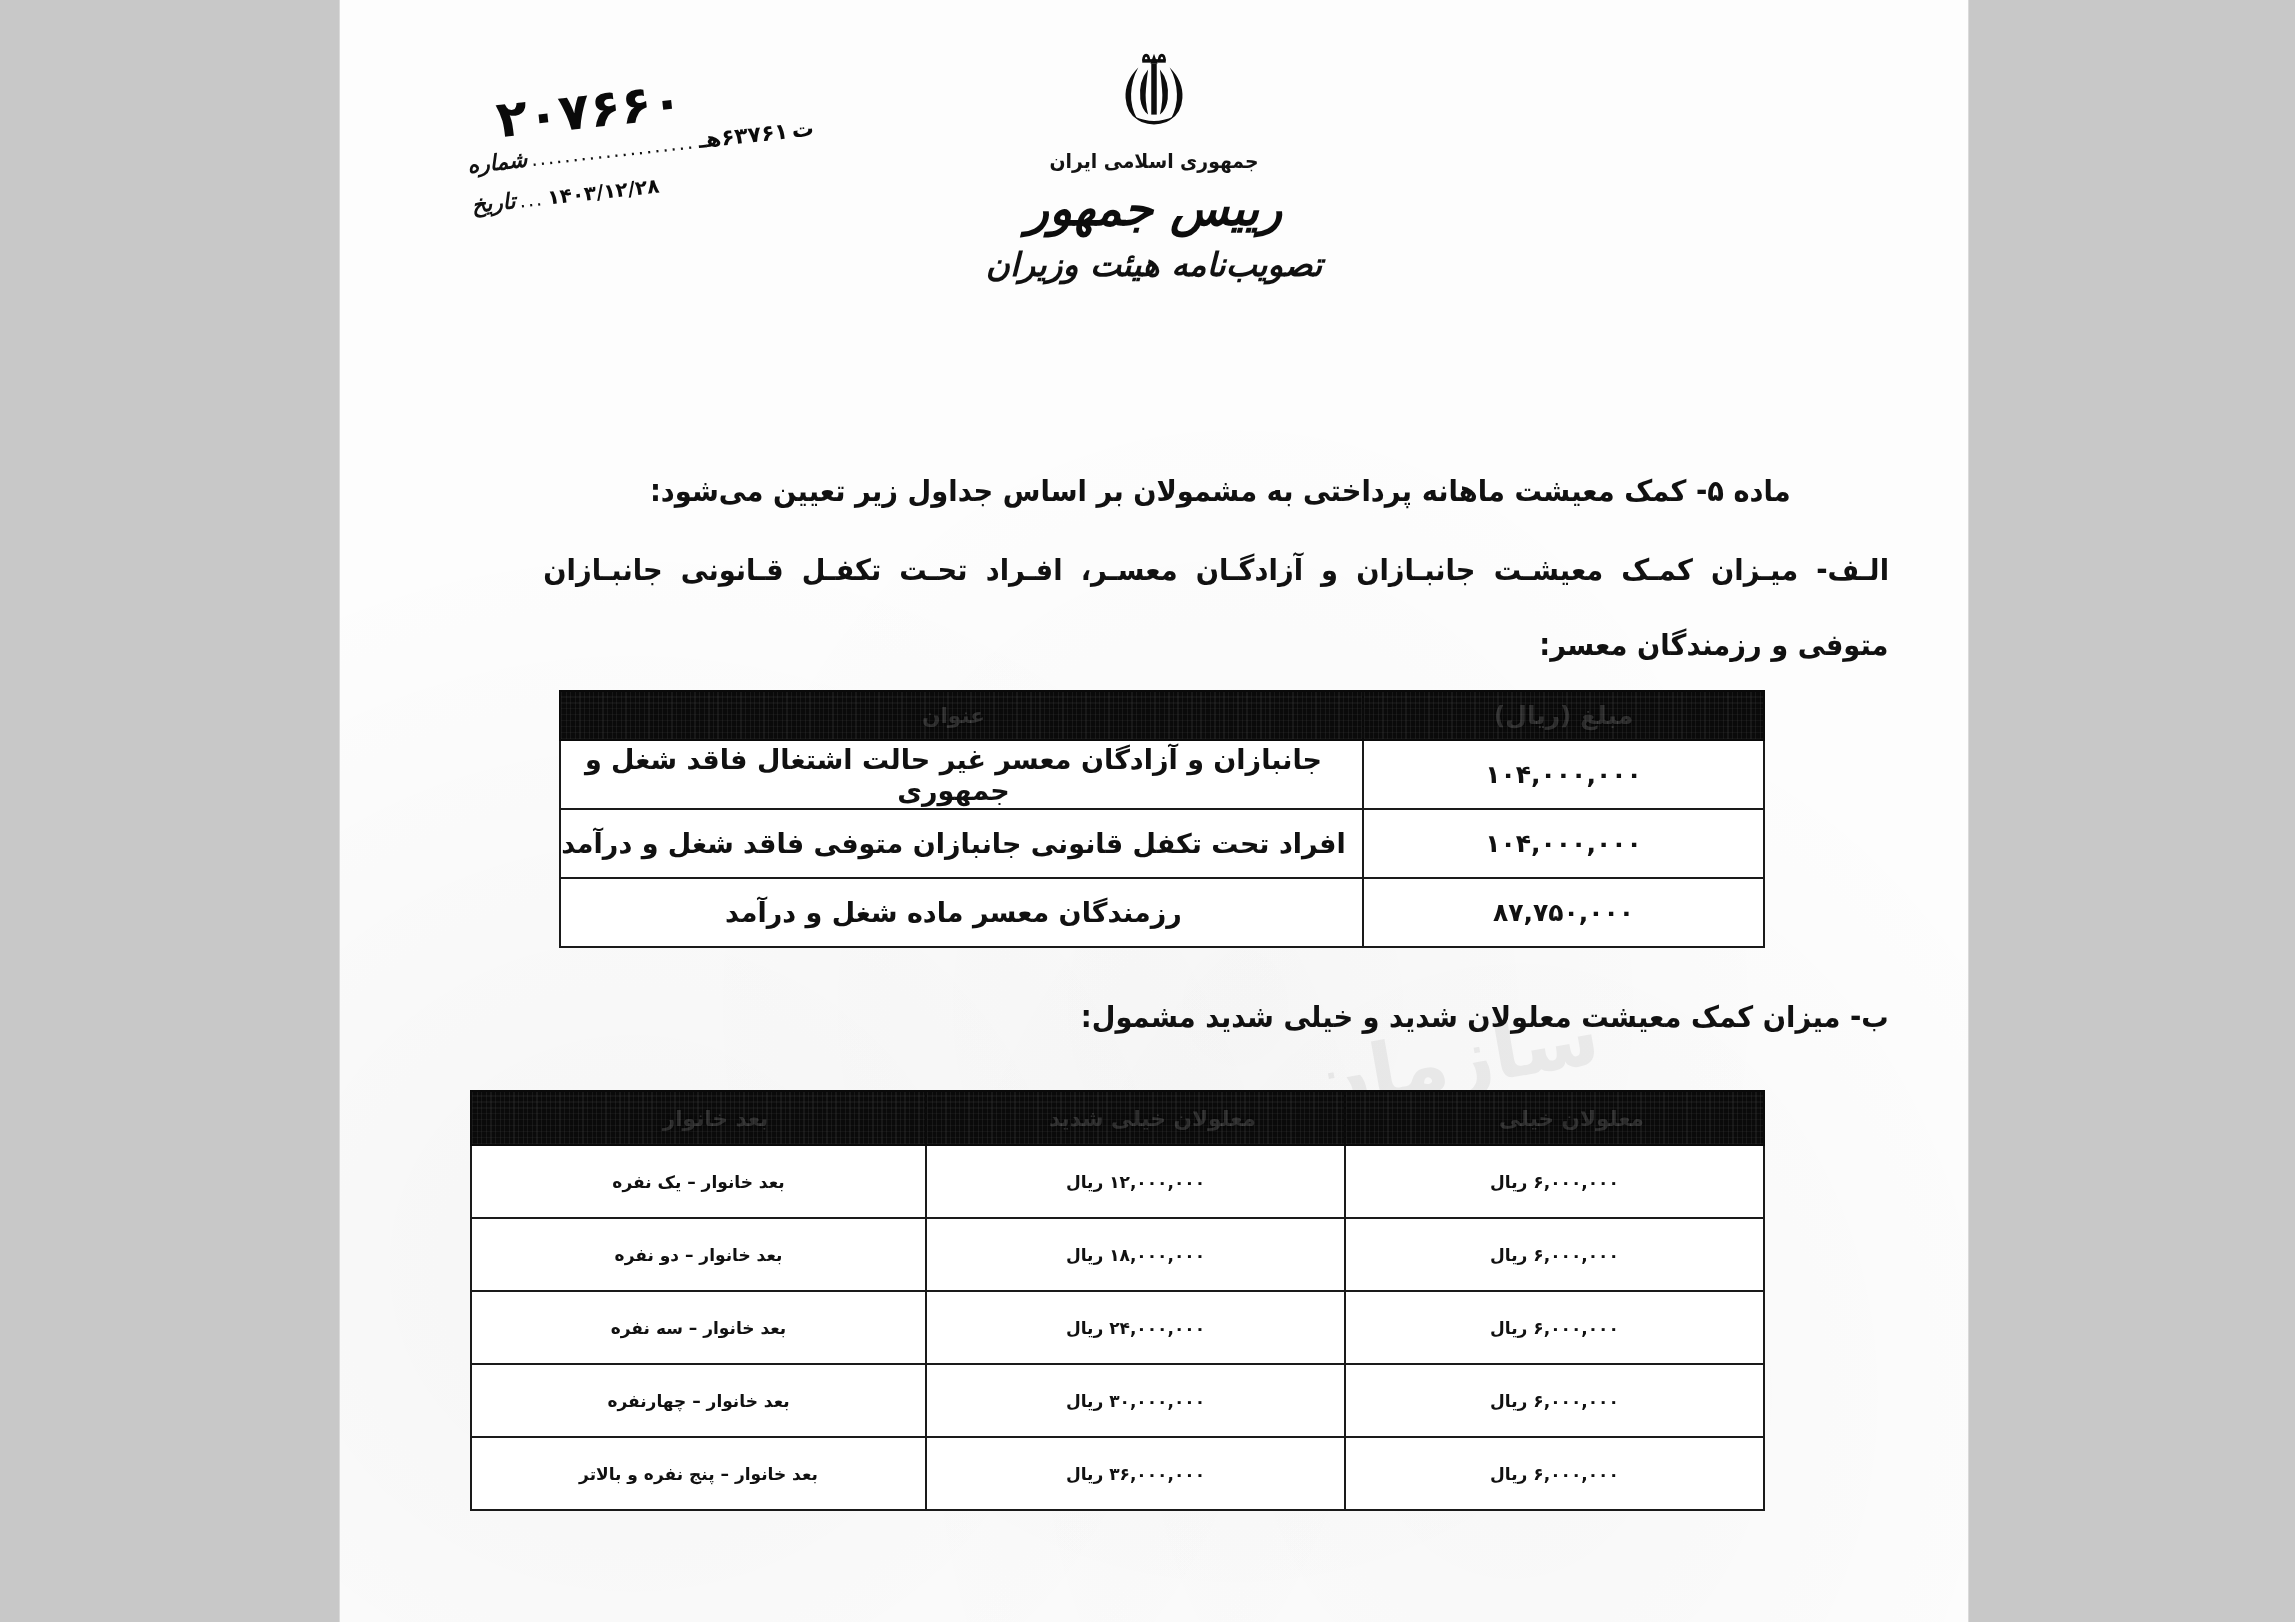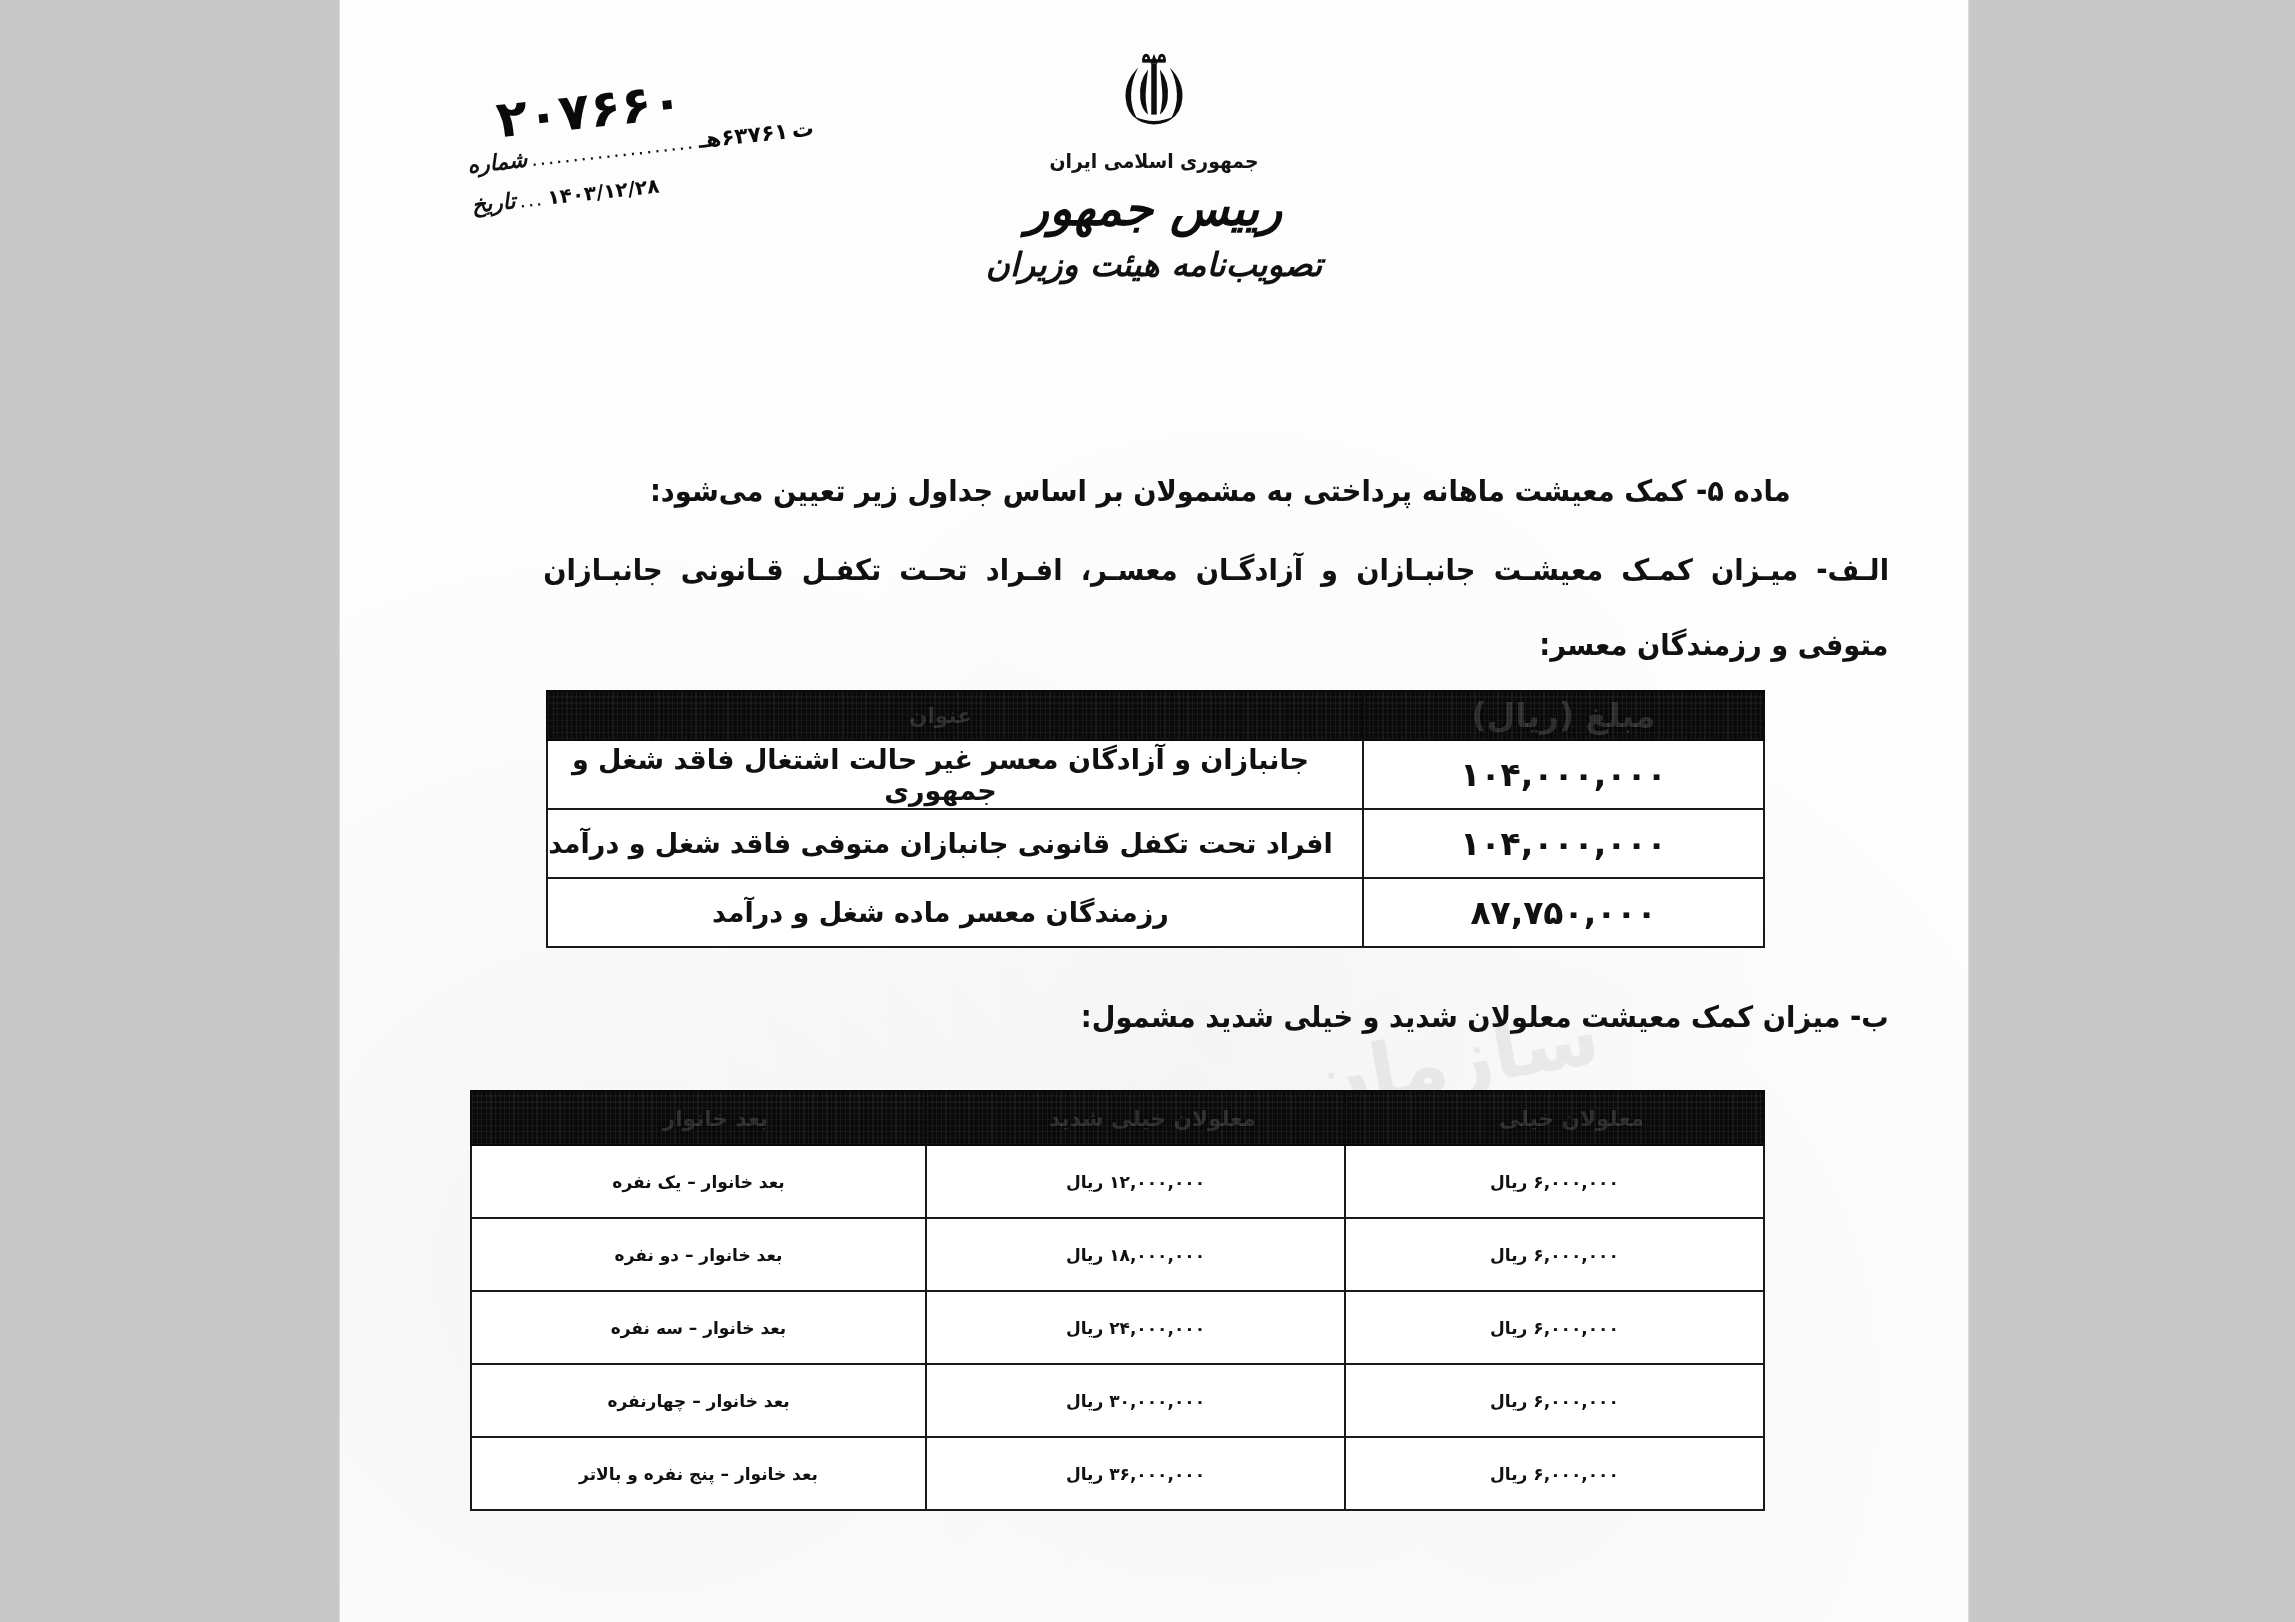--- a/index.html
+++ b/index.html
@@ -196,22 +196,22 @@
   }
 
   
   #table-a {
     right: 530px;
     top: 690px;
     width: 1184px;
   }
   #table-a thead th { height: 47px; }
   #table-a tbody td { height: 67px; font-size: 27px; }
-  #table-a .col-title { width: 785px; padding-right: 29px; }
-  #table-a .col-amount { width: 399px; font-size: 33px; letter-spacing: 0.7px; margin-top: 16px; }
+  #table-a .col-title { width: 785px; padding-right: 16px; }
+  #table-a .col-amount { width: 399px; font-size: 25px; letter-spacing: 0.7px; margin-top: 16px; }
 
   
   #table-b {
     right: 530px;
     top: 1090px;
     width: 1184px;
   }
   #table-b thead th { height: 52px; padding-left: 34px; }
   #table-b tbody td { height: 71px; font-size: 17px; margin-left: 36px; }
   #table-b .col-title  { width: 419px; }

